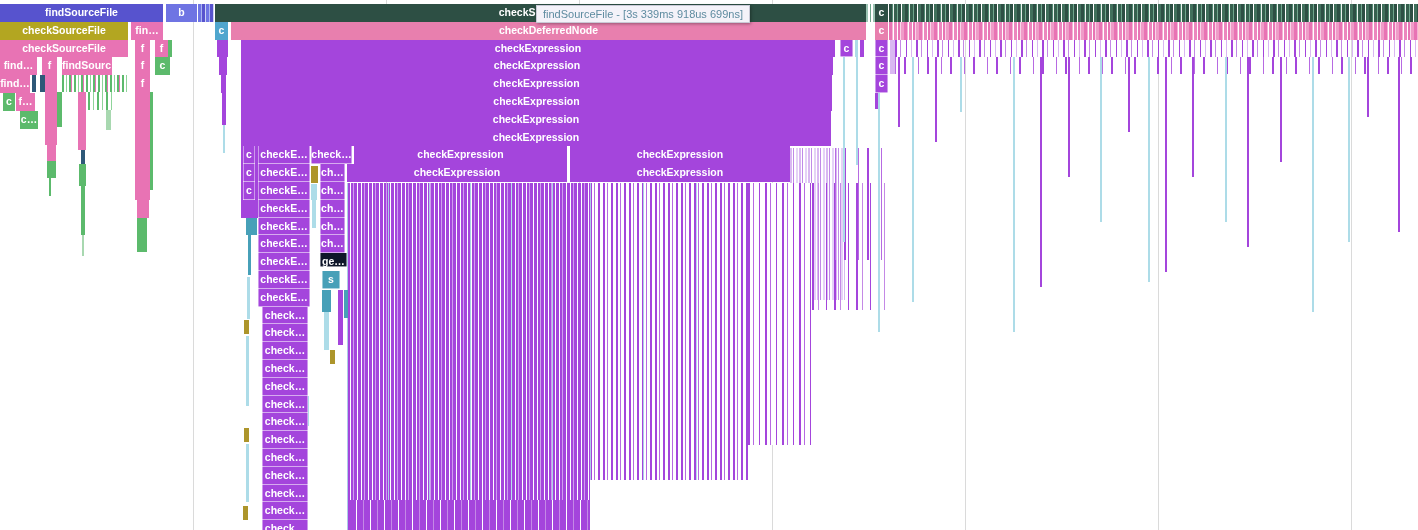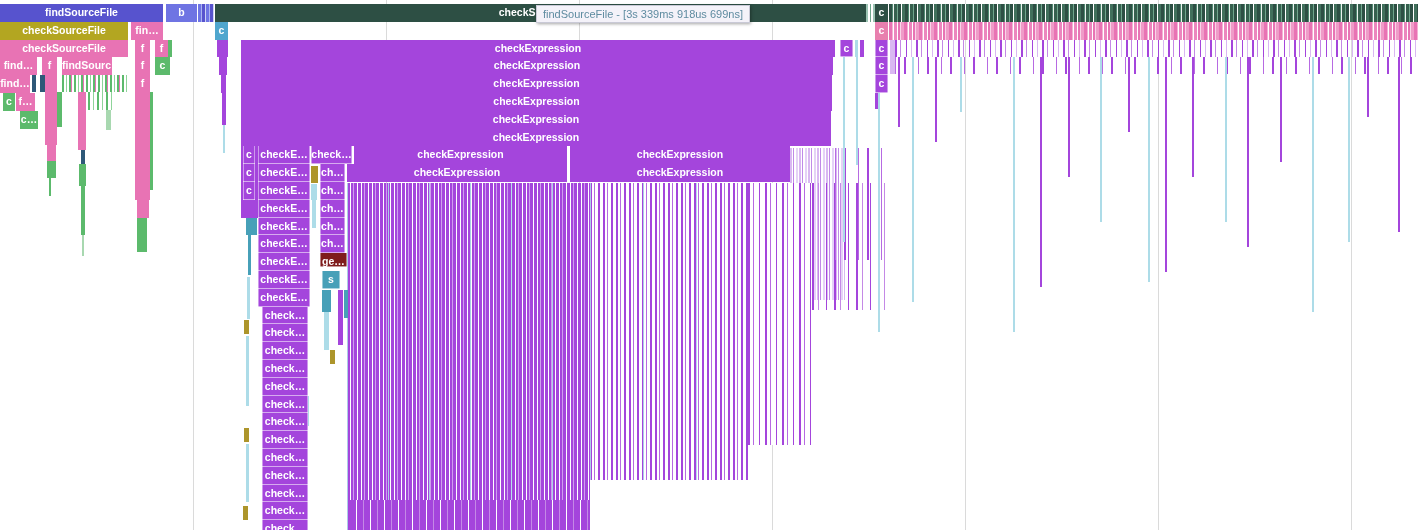--- a/index.html
+++ b/index.html
@@ -127,20 +127,21 @@
     <div class="drip" style="left: 1348px; top: 57px; height: 185px; background: rgb(173, 220, 232);"></div>
     <div class="drip" style="left: 1367px; top: 57px; height: 60px; background: rgb(164, 69, 220);"></div>
     <div class="drip" style="left: 1398px; top: 57px; height: 175px; background: rgb(164, 69, 220);"></div>
     <div class="frame" style="left: 0px; top: 4px; width: 163px; height: 17.8px; background: rgb(87, 83, 206);">findSourceFile</div>
     <div class="frame" style="left: 166px; top: 4px; width: 31px; height: 17.8px; background: rgb(111, 116, 227);">b</div>
     <div class="frame" style="left: 215px; top: 4px; width: 651px; height: 17.8px; background: rgb(45, 79, 68);">checkSourceFile</div>
     <div class="frame" style="left: 875px; top: 4px; width: 13px; height: 17.8px; background: rgb(45, 79, 68);">c</div>
     <div class="frame" style="left: 0px; top: 21.8px; width: 128px; height: 17.8px; background: rgb(179, 166, 33);">checkSourceFile</div>
     <div class="frame" style="left: 131px; top: 21.8px; width: 32px; height: 17.8px; background: rgb(232, 115, 180);">fin…</div>
     <div class="frame" style="left: 215px; top: 21.8px; width: 13px; height: 17.8px; background: rgb(79, 166, 206);">c</div>
+    <div class="frame" style="left: 231px; top: 21.8px; width: 635px; height: 17.8px; background: rgb(232, 127, 174);">checkDeferredNode</div>
     <div class="frame" style="left: 875px; top: 21.8px; width: 13px; height: 17.8px; background: rgb(232, 127, 174);">c</div>
     <div class="frame" style="left: 0px; top: 39.6px; width: 128px; height: 17.8px; background: rgb(232, 115, 180);">checkSourceFile</div>
     <div class="frame" style="left: 135px; top: 39.6px; width: 15px; height: 17.8px; background: rgb(232, 115, 180);">f</div>
     <div class="frame" style="left: 155px; top: 39.6px; width: 13px; height: 17.8px; background: rgb(232, 115, 180);">f</div>
     <div class="frame" style="left: 241px; top: 39.6px; width: 594px; height: 17.8px; background: rgb(164, 69, 220);">checkExpression</div>
     <div class="frame seam" style="left: 840px; top: 39.6px; width: 13px; height: 17.8px; background: rgb(164, 69, 220);">c</div>
     <div class="frame seam" style="left: 875px; top: 39.6px; width: 13px; height: 17.8px; background: rgb(164, 69, 220);">c</div>
     <div class="frame" style="left: 0px; top: 57.4px; width: 37px; height: 17.8px; background: rgb(232, 115, 180);">find…</div>
     <div class="frame" style="left: 42px; top: 57.4px; width: 15px; height: 17.8px; background: rgb(232, 115, 180);">f</div>
     <div class="frame" style="left: 62px; top: 57.4px; width: 50px; height: 17.8px; background: rgb(232, 115, 180);">findSourc…</div>
@@ -171,21 +172,21 @@
     <div class="frame seam" style="left: 243px; top: 182px; width: 12px; height: 17.8px; background: rgb(164, 69, 220);">c</div>
     <div class="frame seam" style="left: 258px; top: 182px; width: 52px; height: 17.8px; background: rgb(164, 69, 220);">checkE…</div>
     <div class="frame seam" style="left: 320px; top: 182px; width: 25px; height: 17.8px; background: rgb(164, 69, 220);">ch…</div>
     <div class="frame seam" style="left: 258px; top: 199.8px; width: 52px; height: 17.8px; background: rgb(164, 69, 220);">checkE…</div>
     <div class="frame seam" style="left: 320px; top: 199.8px; width: 25px; height: 17.8px; background: rgb(164, 69, 220);">ch…</div>
     <div class="frame seam" style="left: 258px; top: 217.6px; width: 52px; height: 17.8px; background: rgb(164, 69, 220);">checkE…</div>
     <div class="frame seam" style="left: 320px; top: 217.6px; width: 25px; height: 17.8px; background: rgb(164, 69, 220);">ch…</div>
     <div class="frame seam" style="left: 258px; top: 235.4px; width: 52px; height: 17.8px; background: rgb(164, 69, 220);">checkE…</div>
     <div class="frame seam" style="left: 320px; top: 235.4px; width: 25px; height: 17.8px; background: rgb(164, 69, 220);">ch…</div>
     <div class="frame seam" style="left: 258px; top: 253.2px; width: 52px; height: 17.8px; background: rgb(164, 69, 220);">checkE…</div>
-    <div class="frame seam" style="left: 320px; top: 253.2px; width: 27px; height: 14px; background: #7f1d1d;">ge…</div>
+    <div class="frame seam" style="left: 320px; top: 253.2px; width: 27px; height: 14px; background: #0f172a;">ge…</div>
     <div class="frame seam" style="left: 258px; top: 271px; width: 52px; height: 17.8px; background: rgb(164, 69, 220);">checkE…</div>
     <div class="frame seam" style="left: 322px; top: 271px; width: 18px; height: 17.8px; background: rgb(71, 160, 184);">s</div>
     <div class="frame seam" style="left: 258px; top: 288.8px; width: 52px; height: 17.8px; background: rgb(164, 69, 220);">checkE…</div>
     <div class="frame seam" style="left: 262px; top: 306.6px; width: 46px; height: 17.8px; background: rgb(164, 69, 220);">check…</div>
     <div class="frame seam" style="left: 262px; top: 324.4px; width: 46px; height: 17.8px; background: rgb(164, 69, 220);">check…</div>
     <div class="frame seam" style="left: 262px; top: 342.2px; width: 46px; height: 17.8px; background: rgb(164, 69, 220);">check…</div>
     <div class="frame seam" style="left: 262px; top: 360px; width: 46px; height: 17.8px; background: rgb(164, 69, 220);">check…</div>
     <div class="frame seam" style="left: 262px; top: 377.8px; width: 46px; height: 17.8px; background: rgb(164, 69, 220);">check…</div>
     <div class="frame seam" style="left: 262px; top: 395.6px; width: 46px; height: 17.8px; background: rgb(164, 69, 220);">check…</div>
     <div class="frame seam" style="left: 262px; top: 413.4px; width: 46px; height: 17.8px; background: rgb(164, 69, 220);">check…</div>

